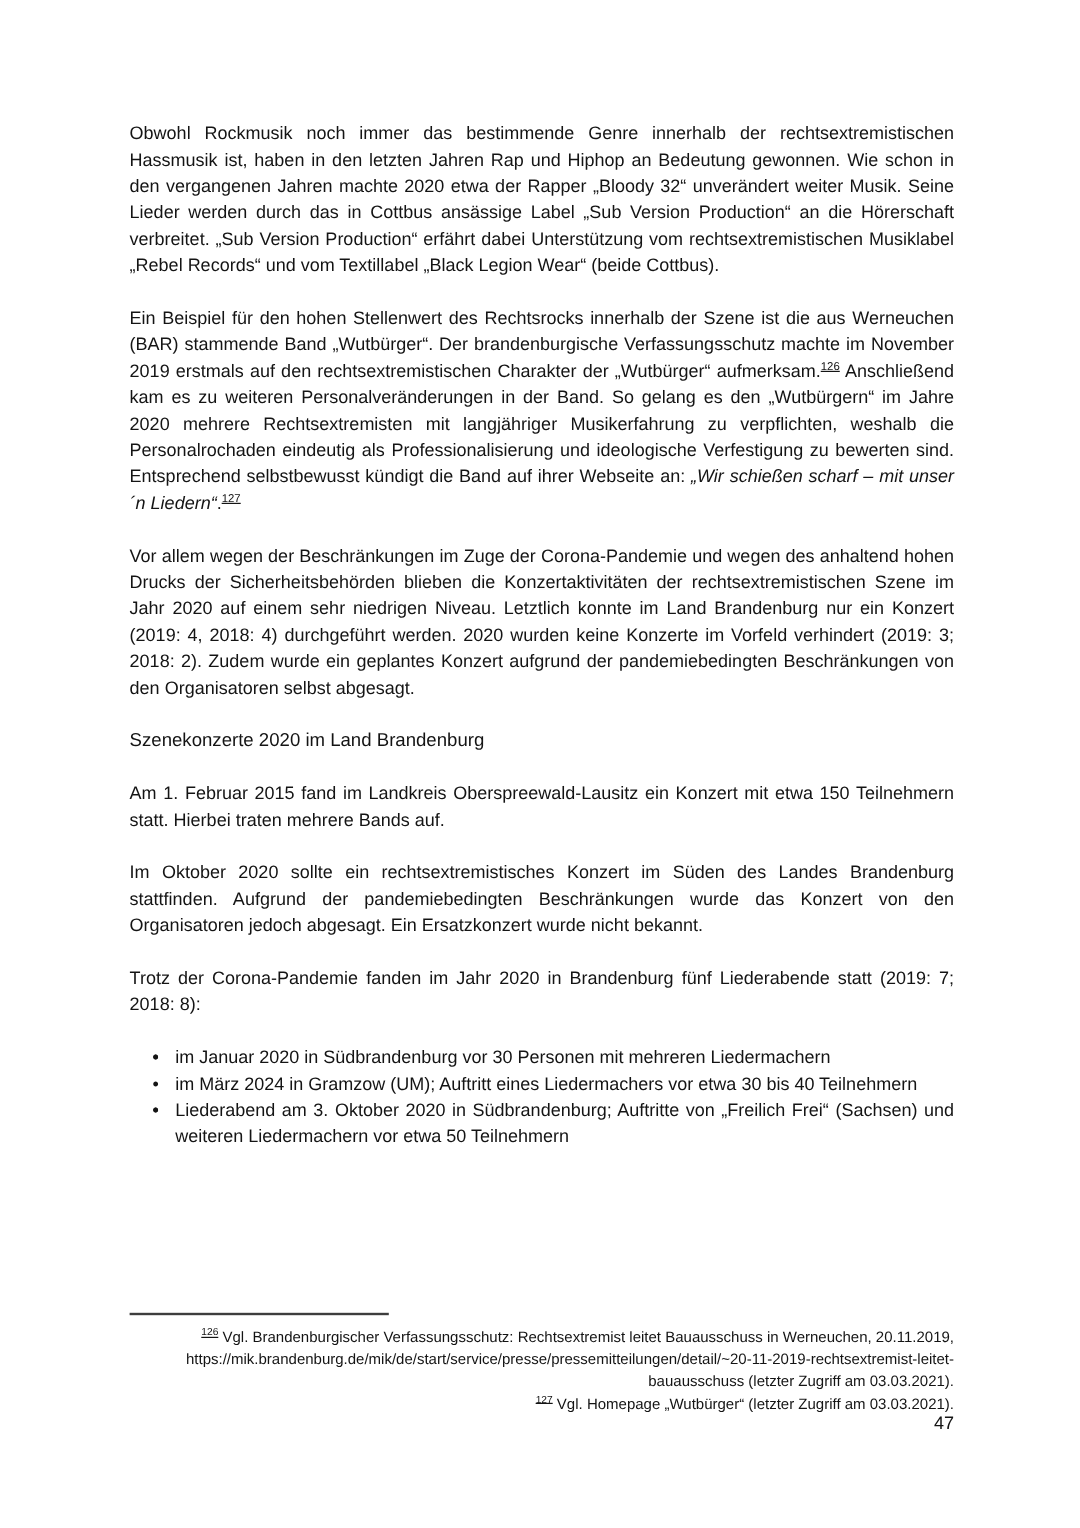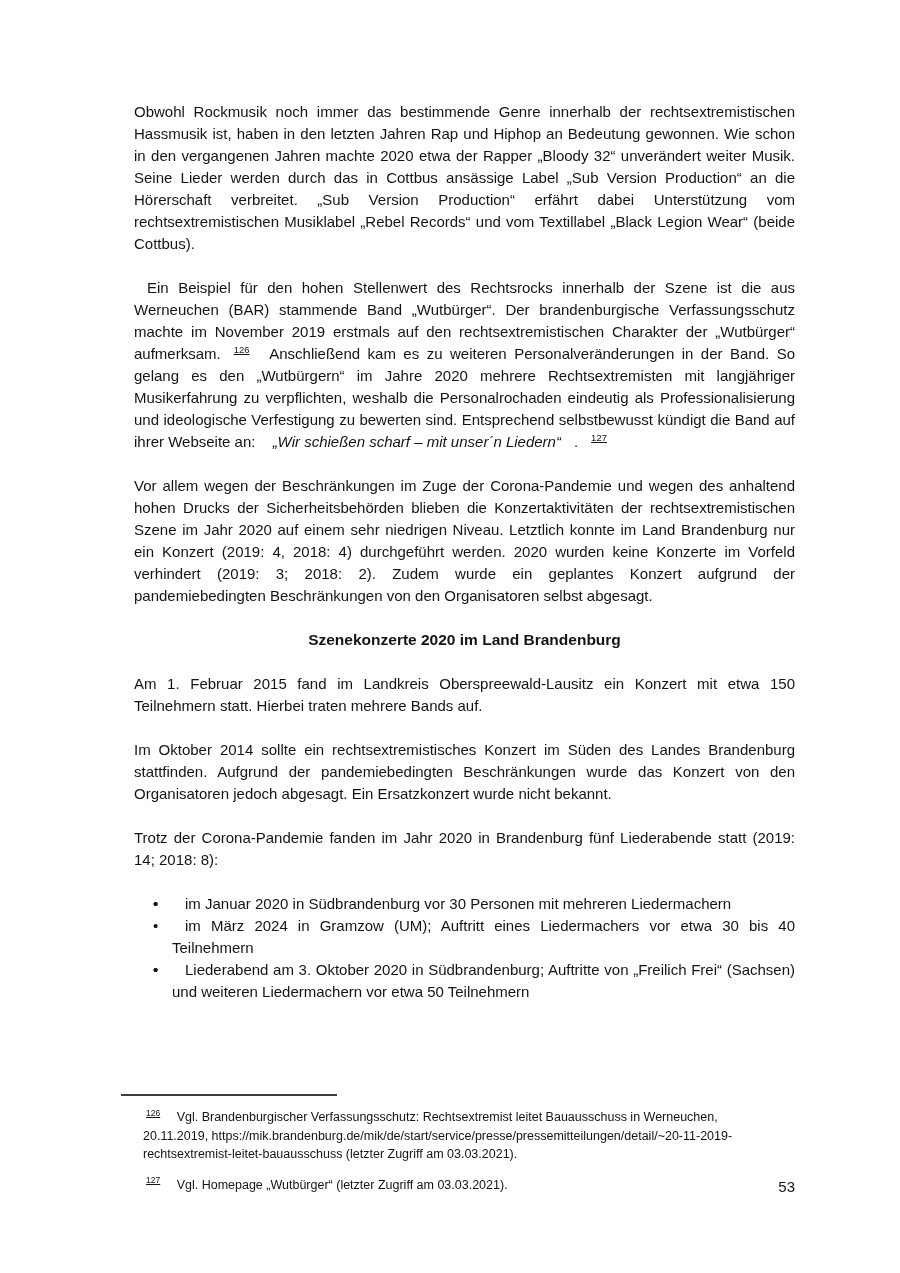--- a/index.html
+++ b/index.html
@@ -1,15 +1,15 @@
 <!DOCTYPE html>
 <html lang="de"><head>
 <meta charset="utf-8">
 <style>
-  * { box-sizing: border-box; padding-left: 13px; }
+  * { box-sizing: border-box; }
   html, body { margin: 0; padding: 0; background: #ffffff; }
   .page {
     position: relative;
     width: 900px;
     height: 1273px;
     background: #ffffff;
     color: #141414;
     font-family: "Liberation Sans", "DejaVu Sans", sans-serif;
     overflow: hidden;
   }
@@ -18,23 +18,23 @@
     left: 108px;
     top: 101px;
     width: 687px;
     font-size: 15px;
     line-height: 22px;
     text-align: justify;
   }
   .para { margin: 0 0 22px 0; }
   .doc-heading {
     font-size: 15.5px;
-    font-weight: bold;
+    font-weight: normal;
     margin: 0 0 22px 0;
-    text-align: center;
+    text-align: left;
     line-height: 22px;
   }
   sup.fnref {
     font-size: 9.5px;
     line-height: 0;
     vertical-align: super;
     letter-spacing: 0;
     text-decoration: underline;
   }
   em.quote { font-style: italic; }
@@ -60,25 +60,25 @@
   }
   .footnote-rule {
     width: 216px;
     height: 0;
     border-top: 2px solid #3d3d3d;
     margin: 0 0 9px 0;
   }
   .footnote {
     font-size: 12.5px;
     line-height: 18.5px;
-    margin: 12px;
+    margin: 0;
     padding-left: 10px;
     text-indent: -10px;
     overflow-wrap: anywhere;
-    text-align: left;
+    text-align: right;
   }
   .footnote sup.fnref { font-size: 8.5px; }
   .page-number {
     position: absolute;
     left: 108px;
     top: 1177px;
     width: 687px;
     text-align: right;
     font-size: 15px;
     line-height: 20px;
@@ -94,36 +94,36 @@
     <p class="para">Obwohl Rockmusik noch immer das bestimmende Genre innerhalb der rechtsextremistischen Hassmusik ist, haben in den letzten Jahren Rap und Hiphop an Bedeutung gewonnen. Wie schon in den vergangenen Jahren machte 2020 etwa der Rapper „Bloody 32“ unverändert weiter Musik. Seine Lieder werden durch das in Cottbus ansässige Label „Sub Version Production“ an die Hörerschaft verbreitet. „Sub Version Production“ erfährt dabei Unterstützung vom rechtsextremistischen Musiklabel „Rebel Records“ und vom Textillabel „Black Legion Wear“ (beide Cottbus).</p>
 
     <p class="para"><span>Ein Beispiel für den hohen Stellenwert des Rechtsrocks innerhalb der Szene ist die aus Werneuchen (BAR) stammende Band „Wutbürger“. Der brandenburgische Verfassungsschutz machte im November 2019 erstmals auf den rechtsextremistischen Charakter der „Wutbürger“ aufmerksam.</span><sup class="fnref">126</sup><span> Anschließend kam es zu weiteren Personalveränderungen in der Band. So gelang es den „Wutbürgern“ im Jahre 2020 mehrere Rechtsextremisten mit langjähriger Musikerfahrung zu verpflichten, weshalb die Personalrochaden eindeutig als Professionalisierung und ideologische Verfestigung zu bewerten sind. Entsprechend selbstbewusst kündigt die Band auf ihrer Webseite an: </span><em class="quote">„Wir schießen scharf – mit unser´n Liedern“</em><span>.</span><sup class="fnref">127</sup></p>
 
     <p class="para">Vor allem wegen der Beschränkungen im Zuge der Corona-Pandemie und wegen des anhaltend hohen Drucks der Sicherheitsbehörden blieben die Konzertaktivitäten der rechtsextremistischen Szene im Jahr 2020 auf einem sehr niedrigen Niveau. Letztlich konnte im Land Brandenburg nur ein Konzert (2019: 4, 2018: 4) durchgeführt werden. 2020 wurden keine Konzerte im Vorfeld verhindert (2019: 3; 2018: 2). Zudem wurde ein geplantes Konzert aufgrund der pandemiebedingten Beschränkungen von den Organisatoren selbst abgesagt.</p>
 
     <h2 class="doc-heading">Szenekonzerte 2020 im Land Brandenburg</h2>
 
     <p class="para">Am 1. Februar 2015 fand im Landkreis Oberspreewald-Lausitz ein Konzert mit etwa 150 Teilnehmern statt. Hierbei traten mehrere Bands auf.</p>
 
-    <p class="para">Im Oktober 2014 sollte ein rechtsextremistisches Konzert im Süden des Landes Brandenburg stattfinden. Aufgrund der pandemiebedingten Beschränkungen wurde das Konzert von den Organisatoren jedoch abgesagt. Ein Ersatzkonzert wurde nicht bekannt.</p>
+    <p class="para">Im Oktober 2020 sollte ein rechtsextremistisches Konzert im Süden des Landes Brandenburg stattfinden. Aufgrund der pandemiebedingten Beschränkungen wurde das Konzert von den Organisatoren jedoch abgesagt. Ein Ersatzkonzert wurde nicht bekannt.</p>
 
 
-    <p class="para">Trotz der Corona-Pandemie fanden im Jahr 2020 in Brandenburg fünf Liederabende statt (2019: 14; 2018: 8):</p>
+    <p class="para">Trotz der Corona-Pandemie fanden im Jahr 2020 in Brandenburg fünf Liederabende statt (2019: 7; 2018: 8):</p>
 
     <ul class="bullets">
       <li><span class="marker">•</span></li>
       <li><span class="marker">•</span><span>im Januar 2020 in Südbrandenburg vor 30 Personen mit mehreren Liedermachern</span></li>
       <li><span class="marker">•</span><span>im März 2024 in Gramzow (UM); Auftritt eines Liedermachers vor etwa 30 bis 40 Teilnehmern</span></li>
       <li><span class="marker">•</span></li>
       <li><span class="marker">•</span><span>Liederabend am 3. Oktober 2020 in Südbrandenburg; Auftritte von „Freilich Frei“ (Sachsen) und weiteren Liedermachern vor etwa 50 Teilnehmern</span></li>
     </ul>
 
   </main>
 
   <footer class="footnote-area">
     <div class="footnote-rule"></div>
     <p class="footnote"><sup class="fnref">126</sup><span> Vgl. Brandenburgischer Verfassungsschutz: Rechtsextremist leitet Bauausschuss in Werneuchen, 20.11.2019, https://mik.brandenburg.de/mik/de/start/service/presse/pressemitteilungen/detail/~20-11-2019-rechtsextremist-leitet-bauausschuss (letzter Zugriff am 03.03.2021).</span></p>
     <p class="footnote"><sup class="fnref">127</sup><span> Vgl. Homepage „Wutbürger“ (letzter Zugriff am 03.03.2021).</span></p>
   </footer>
 
-  <div class="page-number">53</div>
+  <div class="page-number">47</div>
 
 </div>
 
 </body></html>

